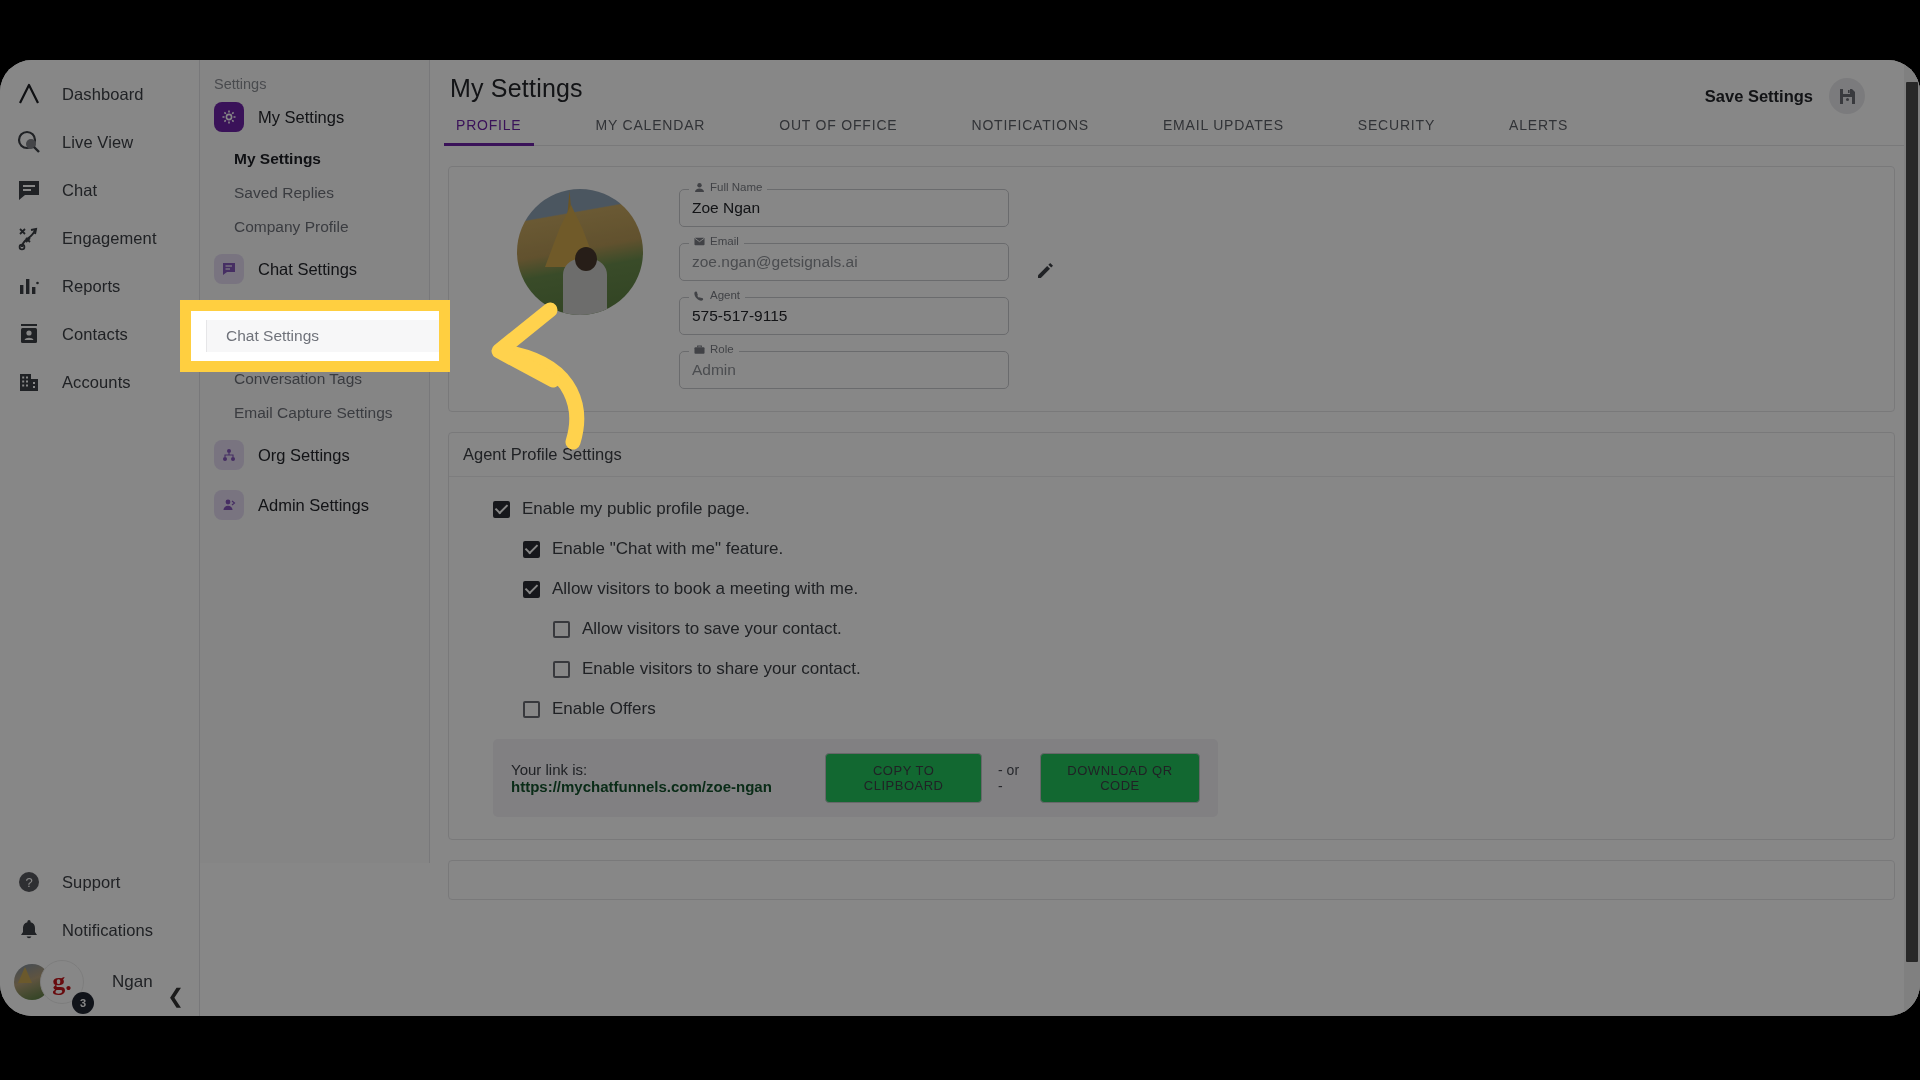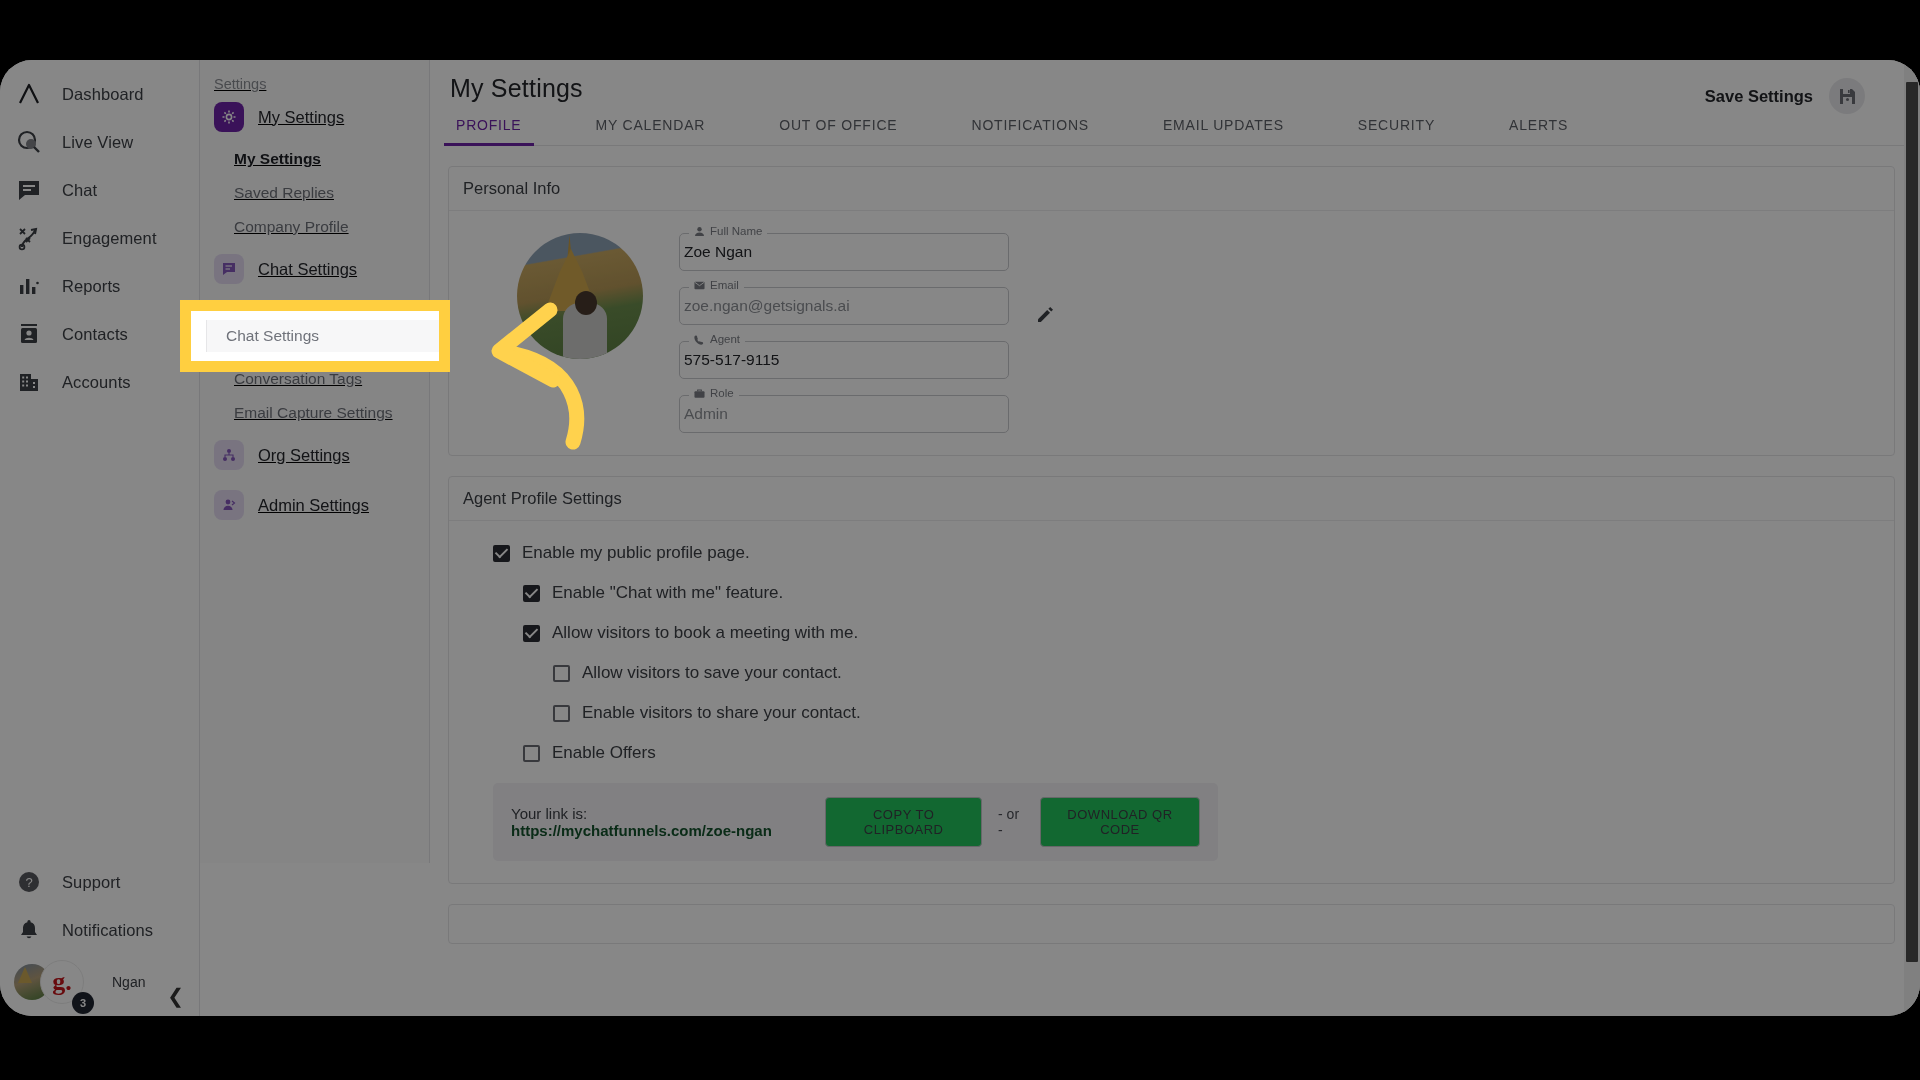--- a/index.html
+++ b/index.html
@@ -61,30 +61,30 @@
     display:flex; align-items:center; justify-content:center;
     font-size: 26px; font-weight: bold; color: #c4161c;
     font-family: "Liberation Serif", serif;
   }
   .g-count {
     position:absolute; left: 72px; top: 38px;
     width: 22px; height: 22px; border-radius: 50%;
     background:#1f2430; color:#fff; font-size:11px;
     display:flex; align-items:center; justify-content:center; font-weight:bold;
   }
-  .user-name { font-size:14px; color:#3d4046; margin-left: 44px;}
+  .user-name { font-size:17px; color:#3d4046; margin-left: 44px;}
   .collapse-btn {
     position:absolute; right: 16px; bottom: 10px;
     font-size: 20px; color:#333; cursor:pointer; line-height:1;
   }
 
   
   #setnav {
     position:absolute; left:200px; top:0; width:230px; height:803px;
-    background:#fbfbfc; border-right:1px solid #e3e3e6;text-decoration:underline;
+    background:#fbfbfc; border-right:1px solid #e3e3e6;
   }
   .set-header { font-size:14.5px; color:#8b8e94; padding:16px 0 0 14px; }
   .set-group { display:flex; align-items:center; gap:14px; padding:10px 0 10px 14px;}
   .set-group-icon {
     width:30px; height:30px; border-radius:8px;
     display:flex; align-items:center; justify-content:center; flex:none;
   }
   .sg-purple { background:#6f22a8; color:#fff; }
   .sg-lilac  { background:#e5dcf2; color:#8457bb; }
   .set-group-label { font-size:16.5px; color:#24262b; }
@@ -147,21 +147,21 @@
   }
   .avatar-big .head {
     position:absolute; left:58px; bottom:44px; width:22px; height:24px;
     background:#4a3a2e; border-radius:50%;
   }
 
   .fields { display:flex; flex-direction:column; gap:16px; width:330px; position:relative;}
   .field { position:relative; }
   .field-box {
     border:1px solid #c9cace; border-radius:5px; height:38px;
-    display:flex; align-items:center; padding:0 4px;
+    display:flex; align-items:center; padding:0 12px;
     font-size:15.5px; color:#24262b;
   }
   .field-box.placeholder { color:#8d9096; }
   .field-legend {
     position:absolute; left:10px; top:-8px; background:#fff;
     padding:0 5px; font-size:11.5px; color:#7b7e85;
     display:flex; align-items:center; gap:5px;
   }
   .pencil {
     position:absolute; right:-46px; top:44%; color:#4a4d54; font-size:17px; cursor:pointer;
@@ -424,21 +424,20 @@
         <div class="tab">MY CALENDAR</div>
         <div class="tab">OUT OF OFFICE</div>
         <div class="tab">NOTIFICATIONS</div>
         <div class="tab">EMAIL UPDATES</div>
         <div class="tab">SECURITY</div>
         <div class="tab">ALERTS</div>
       </div>
     </div>
 
     <div class="card">
-      <div class="card-title">Personal Info</div>
       <div class="card-body">
         <div class="personal-row">
           <div class="avatar-big">
             <div class="spire"></div>
             <div class="temple"></div>
             <div class="person"></div>
             <div class="head"></div>
           </div>
           <div class="fields">
 

